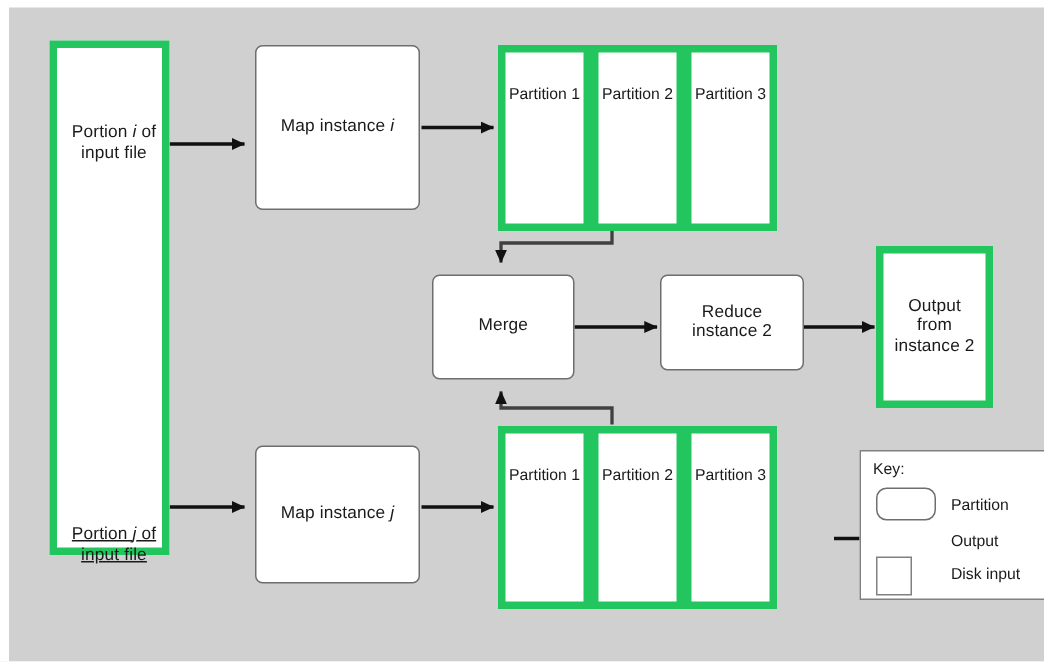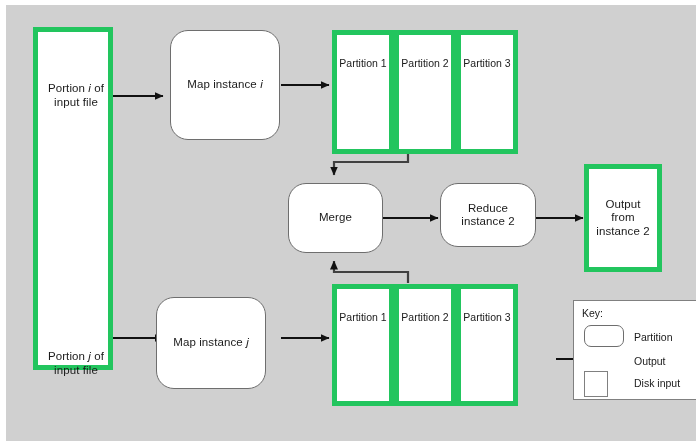--- a/index.html
+++ b/index.html
@@ -36,41 +36,41 @@
     box-sizing: border-box;
     background: #ffffff;
     border: 5px solid #22c55e;
     display: flex;
     align-items: center;
     justify-content: center;
     text-align: center;
     color: #1a1a1a;
   }
   .disk { border-radius: 0; }
-  .component { border-radius: 18px; border: 1px solid #6e6e6e; }
+  .component { border-radius: 5px; border: 1px solid #6e6e6e; }
   .lbl {
     font-size: 11.5px;
     line-height: 13.5px;
     letter-spacing: 0.1px;
     white-space: pre-line;
     padding: 0 3px;
   }
   .lbl i { font-style: italic; }
   
   #input-file {
     display: block;
   }
   #input-file .lbl {
     position: absolute;
     left: 0;
     width: 100%;
     text-align: center;
   }
   #portion-i-label { top: 50px; }
-  #portion-j-label { top: 318px; }
+  #portion-j-label { top: 318px; text-decoration: underline; }
 
   .part-lbl {
     position: absolute;
     top: 22px;
     left: 0;
     width: 100%;
     text-align: center;
     font-size: 10.5px;
     line-height: 12px;
     color: #1a1a1a;
@@ -213,21 +213,21 @@
     <div class="lbl">Reduce
 instance 2</div>
   </div>
 
   <div class="node disk" style="left:584px; top:164px; width:78px; height:108px;">
     <div class="lbl">Output
 from
 instance 2</div>
   </div>
 
-  <div class="node component" style="left:156px; top:297px; width:110px; height:92px;">
+  <div class="node component" style="left:170px; top:297px; width:110px; height:92px;">
     <div class="lbl">Map instance <i>j</i></div>
   </div>
 
   <div class="node disk partition" style="left:332px; top:284px; width:62px; height:122px;">
     <div class="part-lbl">Partition 1</div>
   </div>
   <div class="node disk partition" style="left:394px; top:284px; width:62px; height:122px;">
     <div class="part-lbl">Partition 2</div>
   </div>
   <div class="node disk partition" style="left:456px; top:284px; width:62px; height:122px;">

